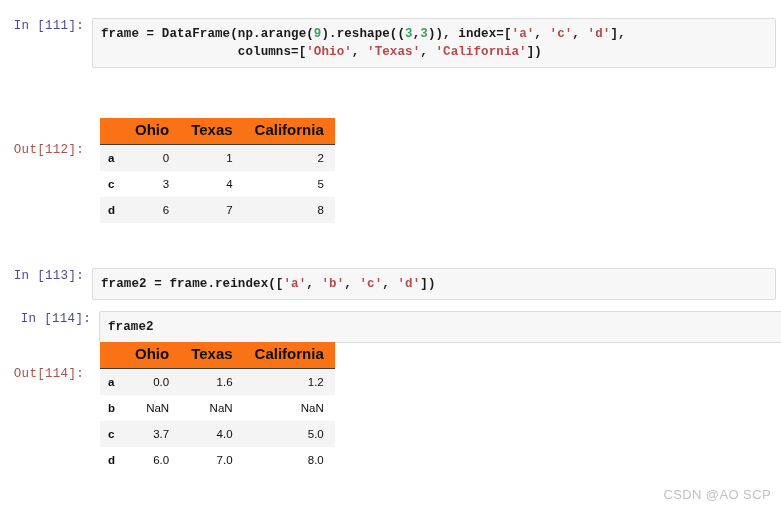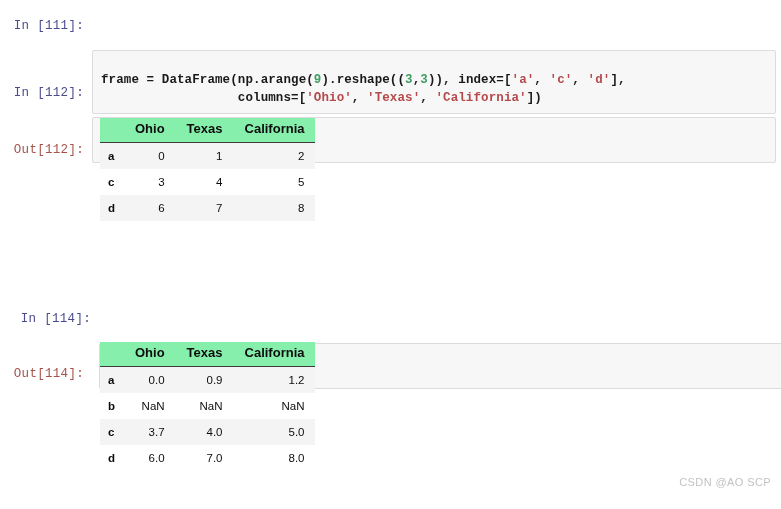--- a/index.html
+++ b/index.html
@@ -51,24 +51,23 @@
     color: #a5534a;
     margin-top: 28px;
   }
 
   
   .input-area {
     flex: 1 1 auto;
     background: #f7f7f7;
     border: 1px solid #dcdcdc;
     border-radius: 2px;
-    padding: 20px 8px 6px 8px;
+    padding: 6px 8px 6px 8px;
     box-sizing: border-box;
     min-height: 17px;
-    margin-top: 32px;
   }
   .code {
     font-family: "Liberation Mono", monospace;
     font-size: 12.5px;
     line-height: 18px;
     color: #1a1a1a;
     white-space: pre;
     font-weight: bold;
     letter-spacing: 0.1px;
     -webkit-font-smoothing: none;
@@ -95,22 +94,22 @@
     font-size: 11.5px;
     color: #0d0d0d;
   }
   table.dataframe thead th {
     border: none;
     border-bottom: 1.6px solid #3c3c3c;
     padding: 3px 11px 6px 11px;
     font-weight: bold;
     text-align: right;
     white-space: nowrap;
-    background: #86efac;
-    font-size: 13px;
+    background: #f97316;
+    font-size: 15px;
   }
   table.dataframe thead th.corner {
     border-bottom: 1.6px solid #3c3c3c;
     padding-left: 4px;
     padding-right: 4px;
     min-width: 16px;
   }
   table.dataframe tbody th {
     border: none;
     font-weight: bold;
@@ -132,46 +131,40 @@
   #cell-in-111  { position: absolute; left: 6px; top: 18px;  width: 770px; }
   #cell-in-112  { position: absolute; left: 6px; top: 85px;  width: 770px; }
   #cell-out-112 { position: absolute; left: 6px; top: 114px; width: 770px; }
   #cell-in-113  { position: absolute; left: 6px; top: 268px; width: 770px; }
   #cell-in-114  { position: absolute; left: 13px; top: 311px; width: 770px; }
   #cell-out-114 { position: absolute; left: 6px; top: 338px; width: 770px; }
 
   .watermark {
     position: absolute;
     right: 10px;
-    bottom: 21px;
+    bottom: 7px;
     font-family: "Liberation Sans", sans-serif;
-    font-size: 11px;
+    font-size: 13px;
     color: #c2c2c2;
     letter-spacing: 0.4px;
     white-space: nowrap;
   }
 </style>
 </head>
 <body>
 
 <div class="notebook">
 
   <div class="cell" id="cell-in-111">
     <div class="prompt prompt-in">In [111]:</div>
     <div class="input-area">
       <div class="code"><span class="tok-plain">frame = DataFrame(np.arange(</span><span class="tok-num">9</span><span class="tok-plain">).reshape((</span><span class="tok-num">3</span><span class="tok-plain">,</span><span class="tok-num">3</span><span class="tok-plain">)), index=[</span><span class="tok-str">'a'</span><span class="tok-plain">, </span><span class="tok-str">'c'</span><span class="tok-plain">, </span><span class="tok-str">'d'</span><span class="tok-plain">],</span><br><span class="tok-plain">                  columns=[</span><span class="tok-str">'Ohio'</span><span class="tok-plain">, </span><span class="tok-str">'Texas'</span><span class="tok-plain">, </span><span class="tok-str">'California'</span><span class="tok-plain">])</span></div>
     </div>
   </div>
 
-  <div class="cell" id="cell-in-112">
-    <div class="prompt prompt-in">In [112]:</div>
-    <div class="input-area">
-      <div class="code"><span class="tok-plain">frame</span></div>
-    </div>
-  </div>
 
   <div class="cell" id="cell-out-112">
     <div class="prompt prompt-out">Out[112]:</div>
     <div class="output-area">
       <div class="df-wrap">
         <table class="dataframe">
             <thead>
               <tr>
                 <th class="corner"></th>
                 <th>Ohio</th>
@@ -197,20 +190,26 @@
                 <td>6</td>
                 <td>7</td>
                 <td>8</td>
               </tr>
             </tbody>
           </table>
       </div>
     </div>
   </div>
 
+  <div class="cell" id="cell-in-113">
+    <div class="prompt prompt-in">In [113]:</div>
+    <div class="input-area">
+      <div class="code"><span class="tok-plain">frame2 = frame.reindex([</span><span class="tok-str">'a'</span><span class="tok-plain">, </span><span class="tok-str">'b'</span><span class="tok-plain">, </span><span class="tok-str">'c'</span><span class="tok-plain">, </span><span class="tok-str">'d'</span><span class="tok-plain">])</span></div>
+    </div>
+  </div>
 
   <div class="cell" id="cell-in-114">
     <div class="prompt prompt-in">In [114]:</div>
     <div class="input-area">
       <div class="code"><span class="tok-plain">frame2</span></div>
     </div>
   </div>
 
   <div class="cell" id="cell-out-114">
     <div class="prompt prompt-out">Out[114]:</div>
@@ -222,21 +221,21 @@
                 <th class="corner"></th>
                 <th>Ohio</th>
                 <th>Texas</th>
                 <th>California</th>
               </tr>
             </thead>
             <tbody>
               <tr class="odd">
                 <th>a</th>
                 <td>0.0</td>
-                <td>0.9</td>
+                <td>1.6</td>
                 <td>1.2</td>
               </tr>
               <tr class="even">
                 <th>b</th>
                 <td>NaN</td>
                 <td>NaN</td>
                 <td>NaN</td>
               </tr>
               <tr class="odd">
                 <th>c</th>

